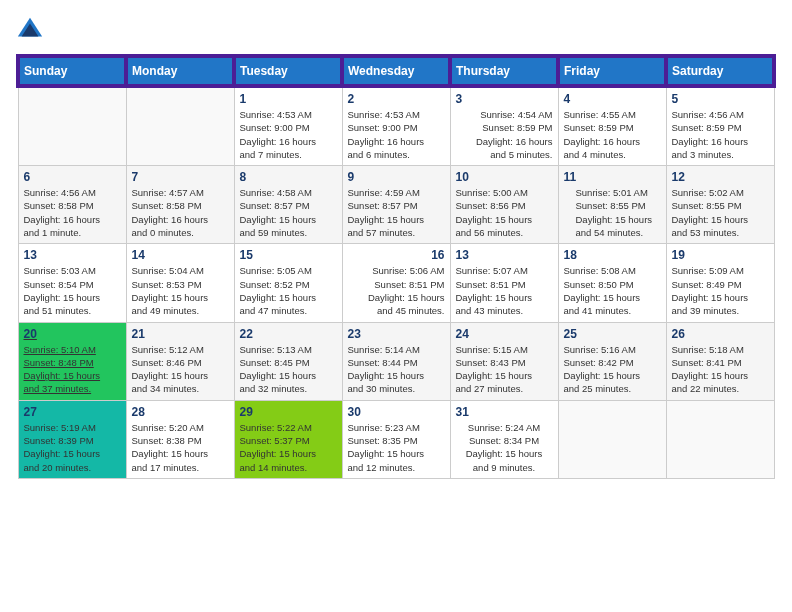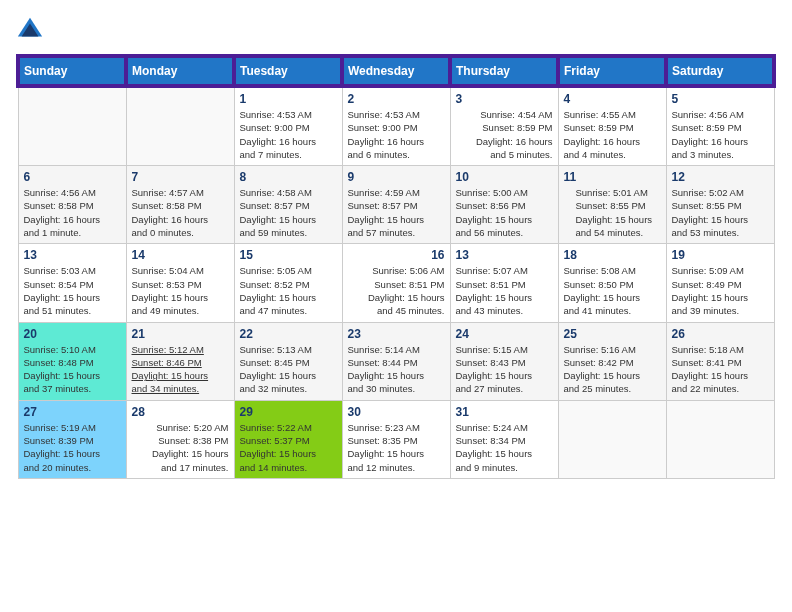--- a/index.html
+++ b/index.html
@@ -262,30 +262,30 @@
         </td>
         <td style="background: rgb(255, 255, 255);">
           <span class="day-number">19</span>
           <div class="day-info" style="white-space: pre-line;">Sunrise: 5:09 AM
 Sunset: 8:49 PM
 Daylight: 15 hours
 and 39 minutes.</div>
         </td>
       </tr>
       <tr>
-        <td style="background: #5eead4;">
+        <td style="background: #22c55e; text-decoration: underline;">
           <span class="day-number">20</span>
           <div class="day-info" style="white-space: pre-line;">Sunrise: 5:10 AM
 Sunset: 8:48 PM
 Daylight: 15 hours
 and 37 minutes.</div>
         </td>
         <td style="background: rgb(245, 245, 245);">
           <span class="day-number">21</span>
-          <div class="day-info" style="white-space: pre-line; text-decoration: underline;">Sunrise: 5:12 AM
+          <div class="day-info" style="white-space: pre-line;">Sunrise: 5:12 AM
 Sunset: 8:46 PM
 Daylight: 15 hours
 and 34 minutes.</div>
         </td>
         <td style="background: rgb(245, 245, 245); margin-top: 16px;">
           <span class="day-number">22</span>
           <div class="day-info" style="white-space: pre-line;">Sunrise: 5:13 AM
 Sunset: 8:45 PM
 Daylight: 15 hours
 and 32 minutes.</div>
@@ -313,51 +313,51 @@
         </td>
         <td style="background: rgb(245, 245, 245);">
           <span class="day-number">26</span>
           <div class="day-info" style="white-space: pre-line;">Sunrise: 5:18 AM
 Sunset: 8:41 PM
 Daylight: 15 hours
 and 22 minutes.</div>
         </td>
       </tr>
       <tr>
-        <td style="background: #7dd3fc;">
+        <td style="background: #14b8a6;">
           <span class="day-number">27</span>
           <div class="day-info" style="white-space: pre-line;">Sunrise: 5:19 AM
 Sunset: 8:39 PM
 Daylight: 15 hours
 and 20 minutes.</div>
         </td>
         <td style="background: rgb(255, 255, 255);">
           <span class="day-number">28</span>
-          <div class="day-info" style="white-space: pre-line; text-align: right;">Sunrise: 5:20 AM
+          <div class="day-info" style="white-space: pre-line;">Sunrise: 5:20 AM
 Sunset: 8:38 PM
 Daylight: 15 hours
 and 17 minutes.</div>
         </td>
         <td style="background: #84cc16;">
           <span class="day-number">29</span>
           <div class="day-info" style="white-space: pre-line;">Sunrise: 5:22 AM
 Sunset: 5:37 PM
 Daylight: 15 hours
 and 14 minutes.</div>
         </td>
         <td style="background: rgb(255, 255, 255);">
           <span class="day-number">30</span>
           <div class="day-info" style="white-space: pre-line;">Sunrise: 5:23 AM
 Sunset: 8:35 PM
 Daylight: 15 hours
 and 12 minutes.</div>
         </td>
         <td style="background: rgb(255, 255, 255);">
           <span class="day-number">31</span>
-          <div class="day-info" style="white-space: pre-line;">Sunrise: 5:24 AM
+          <div class="day-info" style="white-space: pre-line; text-align: center;">Sunrise: 5:24 AM
 Sunset: 8:34 PM
 Daylight: 15 hours
 and 9 minutes.</div>
         </td>
         <td class="empty-cell" style="background: rgb(250, 250, 250);"></td>
         <td class="empty-cell" style="background: rgb(250, 250, 250);"></td>
       </tr>
     </tbody>
 </table>
 

